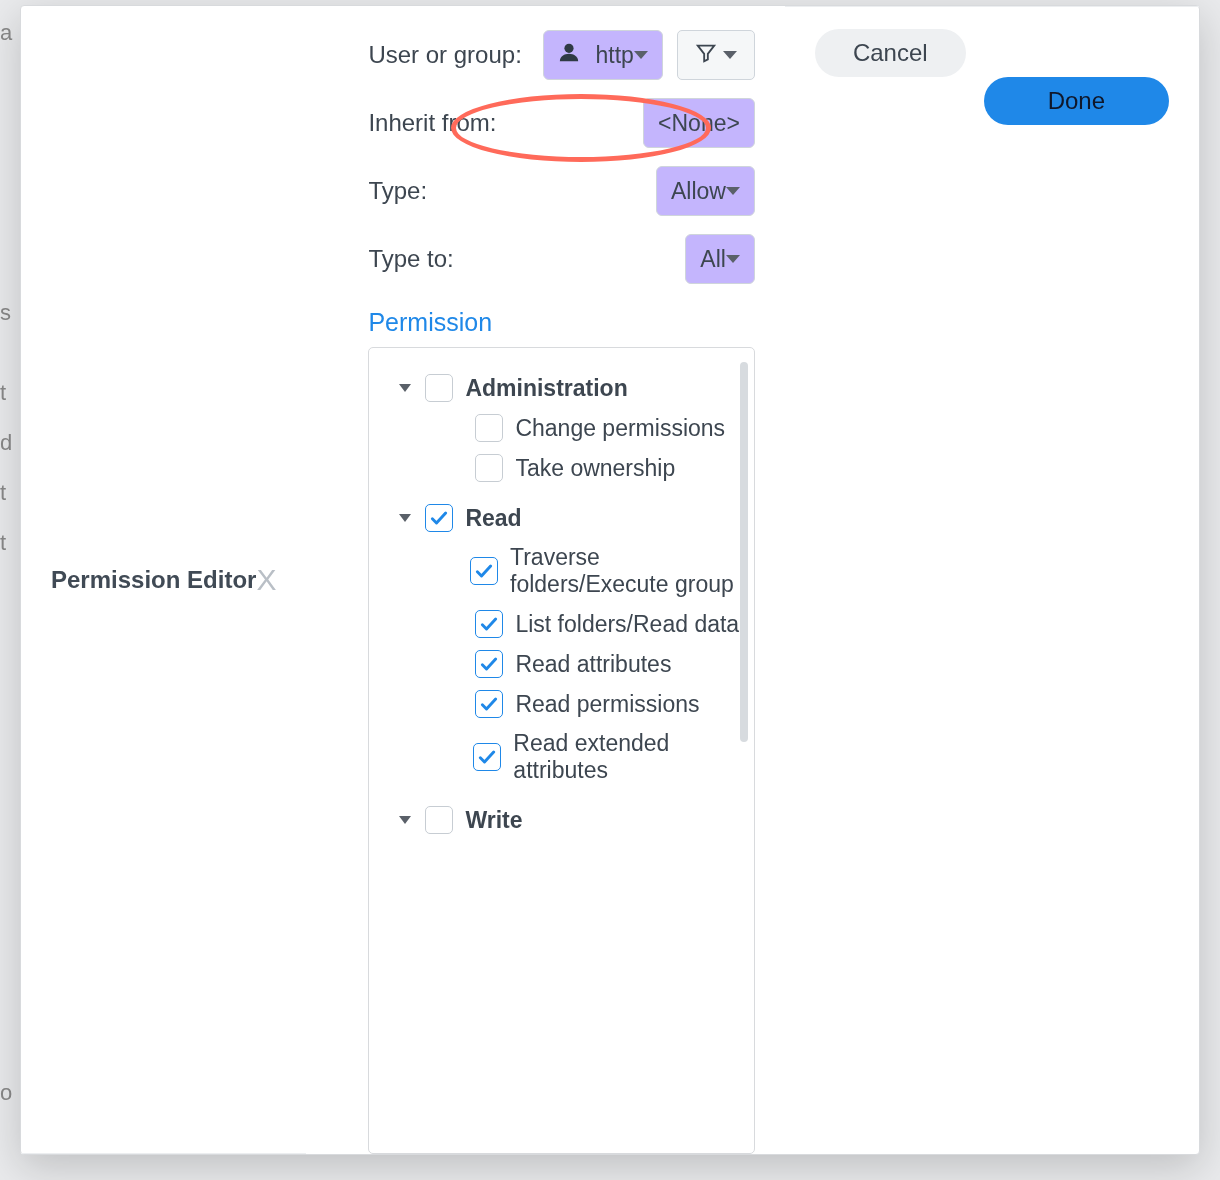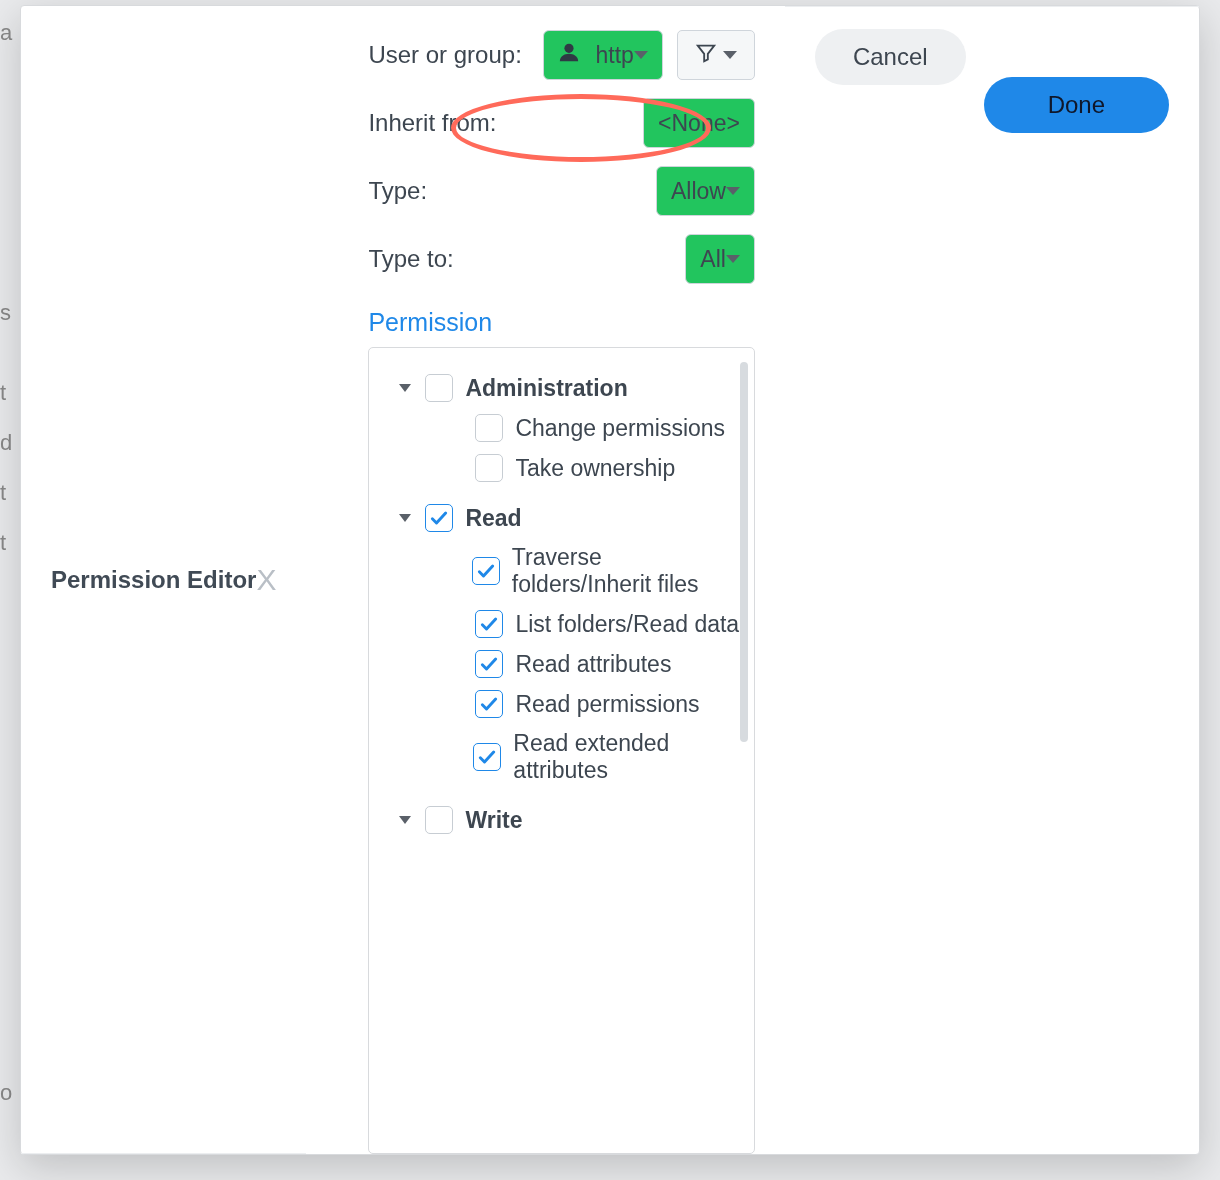--- a/index.html
+++ b/index.html
@@ -17,21 +17,21 @@
   }
   .dialog-title { font-size: 24px; font-weight: 700; color: #404a55; }
   .close-x { font-size: 30px; color: #b9bfc6; cursor: pointer; line-height: 1; }
   .dialog-body { padding: 24px 30px 0 30px; flex: 1; display: flex; flex-direction: column; overflow: hidden; margin-left: 32px; }
   .form-row { display: flex; align-items: center; margin-bottom: 18px; }
   .form-label { width: 390px; font-size: 24px; color: #3d4650; }
   .form-field { flex: 1; display: flex; gap: 14px; }
   .input-like {
     flex: 1; height: 50px; border: 1px solid #cfd5db; border-radius: 6px;
     display: flex; align-items: center; padding: 0 14px; font-size: 23px; color: #3d4650;
-    background: #22c55e; cursor: pointer; justify-content: space-between;
+    background: #c4b5fd; cursor: pointer; justify-content: space-between;
   }
   .input-like.readonly { cursor: default; }
   .input-left { display: flex; align-items: center; gap: 16px; }
   .caret { width: 0; height: 0; border-left: 7px solid transparent; border-right: 7px solid transparent; border-top: 8px solid #5a6069; }
   .filter-btn {
     width: 78px; height: 50px; border: 1px solid #cfd5db; border-radius: 5px; background: #f5f7f8;
     display: flex; align-items: center; justify-content: center; gap: 6px; cursor: pointer;
   }
   .filter-btn .caret { border-top-color: #5a6069; }
   .section-heading { font-size: 25px; color: #1f88e8; margin-top: 6px; margin-bottom: 10px; }
@@ -50,21 +50,21 @@
     display: inline-flex; align-items: center; justify-content: center; cursor: pointer; flex: 0 0 28px;
   }
   .checkbox.checked { border-color: #1f88e8; }
   .check-mark { display: none; }
   .checkbox.checked .check-mark { display: block; }
   .children { margin-left: 44px; }
   .dialog-footer {
     border-top: 1px solid #eceef0; padding: 22px 30px; display: flex; justify-content: flex-end; gap: 18px;
   }
   .btn {
-    min-width: 150px; height: 56px; border-radius: 28px; font-size: 24px; display: flex; align-items: center; justify-content: center;
+    min-width: 150px; height: 48px; border-radius: 28px; font-size: 24px; display: flex; align-items: center; justify-content: center;
     cursor: pointer; border: none;
   }
   .btn-secondary { background: #eef0f2; color: #3d4650; padding: 0 38px; }
   .btn-primary { background: #1f88e8; color: #0f172a; padding: 0 64px; margin-top: 48px; }
   .highlight-ellipse {
     position: absolute; border: 5px solid #ff6a5a; width: 260px; height: 68px; border-radius: 50%;
     left: 430px; top: 88px; pointer-events: none;
   }
   .person-icon { display: inline-block; }
 </style>
@@ -177,21 +177,21 @@
               <span>Read</span>
             </div>
             <div class="children">
               <div class="tree-row">
                 <span class="tree-indent-toggle"></span>
                 <span class="checkbox checked">
                   <svg class="check-mark" width="20" height="20" viewBox="0 0 24 24" fill="none" stroke="#1f88e8" stroke-width="3.5" stroke-linecap="round" stroke-linejoin="round">
                     <polyline points="4,13 9,18 20,6"></polyline>
                   </svg>
                 </span>
-                <span>Traverse folders/Inherit files</span>
+                <span>Traverse folders/Execute group</span>
               </div>
               <div class="tree-row">
                 <span class="tree-indent-toggle"></span>
                 <span class="checkbox checked">
                   <svg class="check-mark" width="20" height="20" viewBox="0 0 24 24" fill="none" stroke="#1f88e8" stroke-width="3.5" stroke-linecap="round" stroke-linejoin="round">
                     <polyline points="4,13 9,18 20,6"></polyline>
                   </svg>
                 </span>
                 <span>List folders/Read data</span>
               </div>

